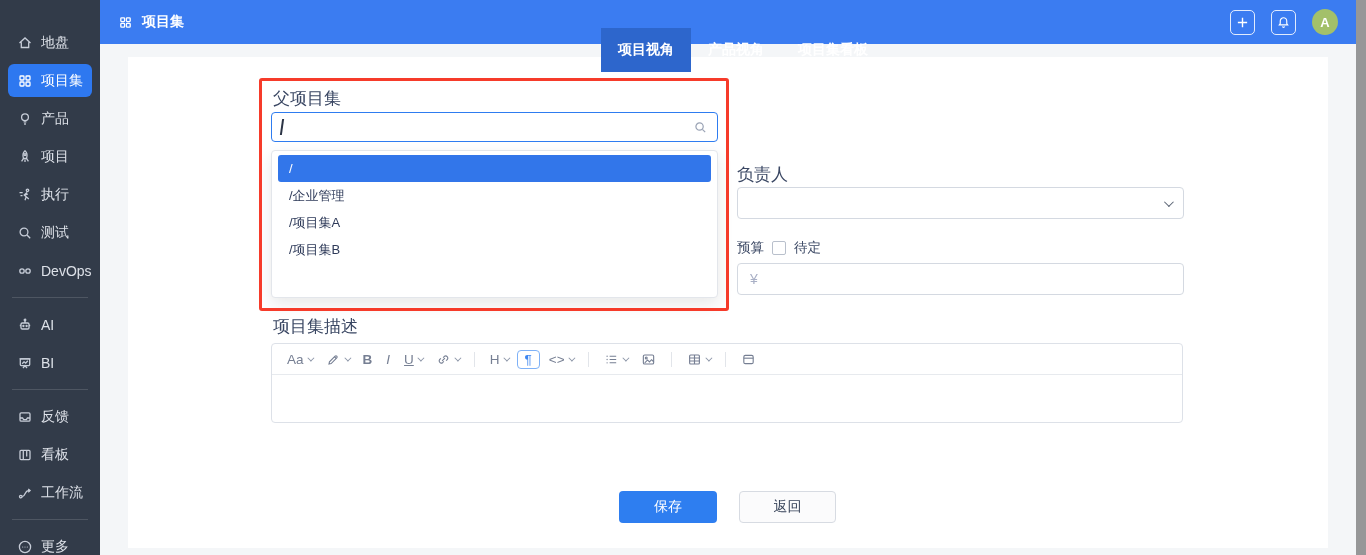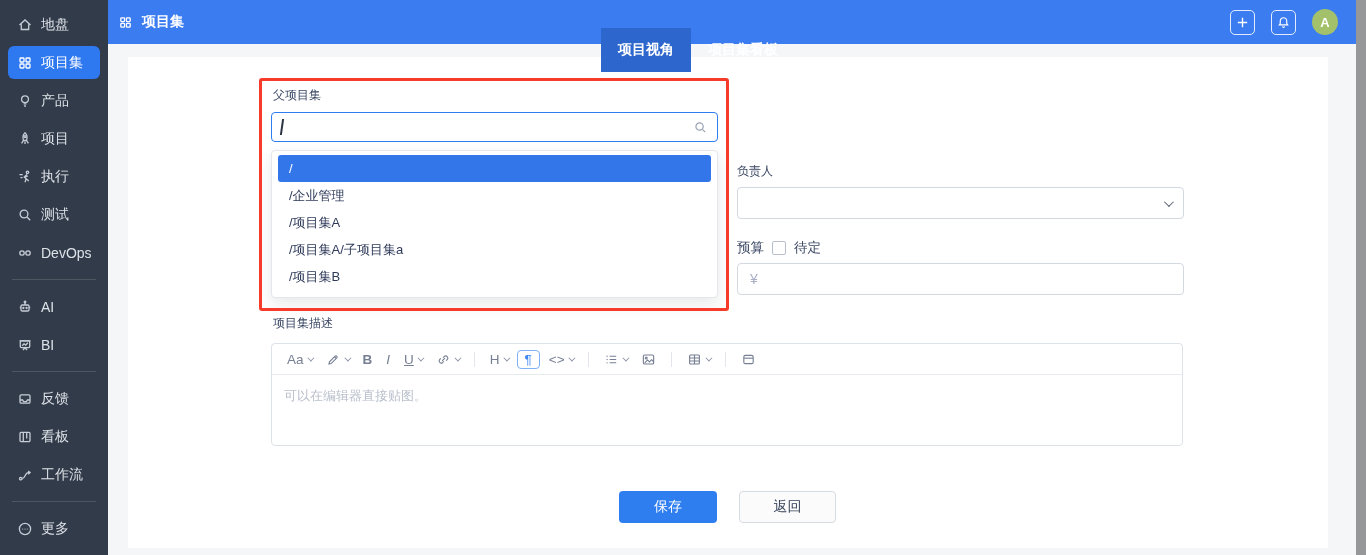--- a/index.html
+++ b/index.html
@@ -1,22 +1,22 @@
 <!DOCTYPE html>
 <html><head>
 <meta charset="utf-8">
 <style>
   * { margin:0; padding:0; box-sizing:border-box; }
   html,body { width:1366px; height:555px; overflow:hidden;
     font-family:"Liberation Sans","DejaVu Sans",sans-serif; background:#f4f6f8; }
   .stage { position:relative; width:1366px; height:555px; }
 
   
-  .sidebar { position:absolute; left:0; top:0; width:108px; height:555px;
-    background:#323b49; padding-top:3px; z-index:5; }
+  .sidebar { position:absolute; left:0; top:0; width:100px; height:555px;
+    background:#323b49; padding-top:21px; z-index:5; }
   .side-item { display:flex; align-items:center; gap:8px; height:33px;
     margin:5px 8px 0 8px; padding-left:8px; border-radius:6px;
     color:#dde1e8; font-size:14px; cursor:pointer; }
   .side-item .ic { width:17px; height:17px; display:flex; align-items:center;
     justify-content:center; color:#c7cdd8; flex:0 0 17px; }
   .side-item.active { background:#2e78f0; color:#fff; }
   .side-item.active .ic { color:#fff; }
   .side-div { height:1px; background:rgba(255,255,255,.14); margin:10px 12px; }
   svg { display:block; }
 
@@ -48,21 +48,21 @@
   .panel { position:absolute; left:28px; top:13px; width:1200px; height:491px;
     background:#fff; }
   .panel-title { height:46px; border-bottom:1px solid #e9ebef; display:flex;
     align-items:center; padding-left:132px; font-size:15px; font-weight:bold;
     color:#25324b; }
   .form-body { position:relative; height:444px; }
 
   .red-box { position:absolute; left:131px; top:21px; width:470px; height:233px;
     border:3px solid #f63b2a; border-radius:3px; z-index:3; pointer-events:none; }
 
-  .f-label { position:absolute; font-size:12px; color:#3a4763; z-index:2; }
+  .f-label { position:absolute; font-size:17px; color:#3a4763; z-index:2; }
 
   .parent-input { position:absolute; left:143px; top:55px; width:447px; height:30px;
     border:1.5px solid #2e7cf0; border-radius:4px; background:#fff; z-index:2;
     display:flex; align-items:center; padding:0 9px; }
   .caret { width:1.5px; height:16px; background:#2b3445; transform:skewX(-8deg); }
   .parent-input .mag { margin-left:auto; color:#9aa3b5; }
 
   .dropdown { position:absolute; left:143px; top:93px; width:447px; height:148px;
     background:#fff; border:1px solid #e3e6eb; border-radius:4px;
     box-shadow:0 6px 16px rgba(31,35,41,.10); z-index:2; padding-top:4px; }
@@ -81,21 +81,21 @@
 
   .budget-row { position:absolute; left:609px; top:182px; display:flex;
     align-items:center; gap:8px; }
   .budget-row .lbl { font-size:13.5px; color:#3a4763; }
   .checkbox { width:14px; height:14px; border:1px solid #b9c0cc; border-radius:2px;
     background:#fff; cursor:pointer; }
   .money-input { position:absolute; left:609px; top:206px; width:447px; height:32px;
     background:#fff; border:1px solid #d4d9e1; border-radius:4px; display:flex;
     align-items:center; padding:0 12px; font-size:14px; color:#a9b0c6; }
 
-  .editor { position:absolute; left:143px; top:286px; width:912px; height:103px;
+  .editor { position:absolute; left:143px; top:286px; width:912px; height:80px;
     border:1px solid #dde1e8; border-radius:4px; background:#fff; }
   .toolbar { height:31px; border-bottom:1px solid #e7eaee; display:flex;
     align-items:center; padding:0 10px; gap:4px; color:#767f93; }
   .tb { display:flex; align-items:center; padding:2px 5px; font-size:13.5px;
     color:#767f93; cursor:pointer; border-radius:3px; }
   .tb b { font-weight:bold; } .tb i { font-style:italic; }
   .tb .u { text-decoration:underline; }
   .tb.boxed { border:1px solid #7eb1f7; color:#3e86f0; border-radius:4px;
     padding:1px 7px; }
   .tb-div { width:1px; height:15px; background:#e2e5ea; margin:0 6px; }
@@ -259,20 +259,21 @@
             <rect x="9" y="3" width="4" height="4" rx="0.8"></rect>
             <rect x="3" y="9" width="4" height="4" rx="0.8"></rect>
             <rect x="9" y="9" width="4" height="4" rx="0.8"></rect>
           </svg>
       </span>
       <span>项目集</span>
     </div>
 
     <div class="hdr-tabs">
       <div class="hdr-tab active">项目视角</div>
+      <div class="hdr-tab">产品视角</div>
       <div class="hdr-tab">项目集看板</div>
     </div>
 
     <div class="hdr-right">
       <div class="hdr-btn">
         <span>
           <svg width="13" height="13" viewBox="0 0 14 14" fill="none" stroke="#fff" stroke-width="1.5">
               <path d="M7 2v10M2 7h10"></path>
             </svg>
         </span>
@@ -305,21 +306,20 @@
                 <circle cx="7" cy="7" r="3.9"></circle>
                 <path d="m10 10 3 3"></path>
               </svg>
           </span>
         </div>
 
         <div class="dropdown">
           <div class="dd-opt selected">/</div>
           <div class="dd-opt">/企业管理</div>
           <div class="dd-opt">/项目集A</div>
-          <div class="dd-opt">/项目集A/子项目集a</div>
           <div class="dd-opt">/项目集B</div>
         </div>
 
         <div class="f-label" style="left:609px; top:106px;">负责人</div>
         <div class="select" style="left:609px; top:130px;">
           <span></span>
           <span class="chev"></span>
         </div>
 
         <div class="budget-row">
@@ -398,23 +398,20 @@
               <span class="chev sm"></span>
             </span>
             <span class="tb-div"></span>
             <span class="tb">
               <svg width="15" height="15" viewBox="0 0 16 16" fill="none" stroke="currentColor" stroke-width="1.2">
                   <rect x="3" y="3.6" width="10" height="8.8" rx="1.6"></rect>
                   <path d="M3 6.6h10"></path>
                 </svg>
             </span>
           </div>
-          <div class="editor-area">
-            <span>可以在编辑器直接贴图。</span>
-          </div>
         </div>
 
         <button class="btn btn-save">保存</button>
         <button class="btn btn-back">返回</button>
 
       </div>
     </section>
   </main>
 
   <div class="scrollbar"></div>

